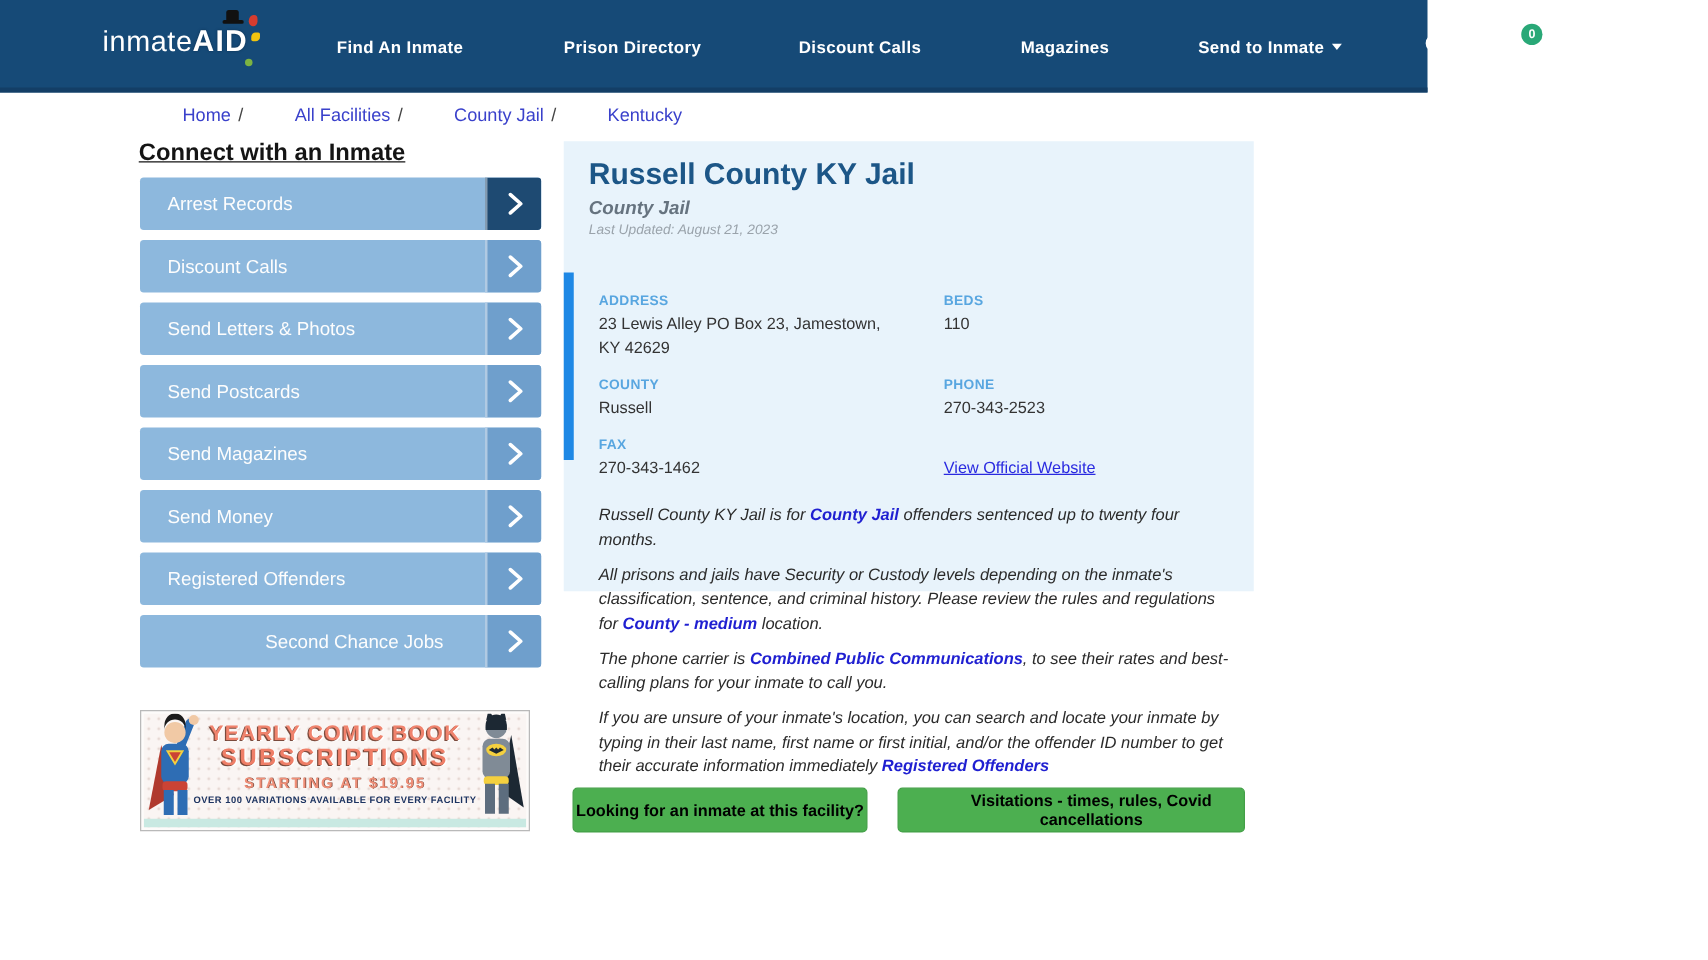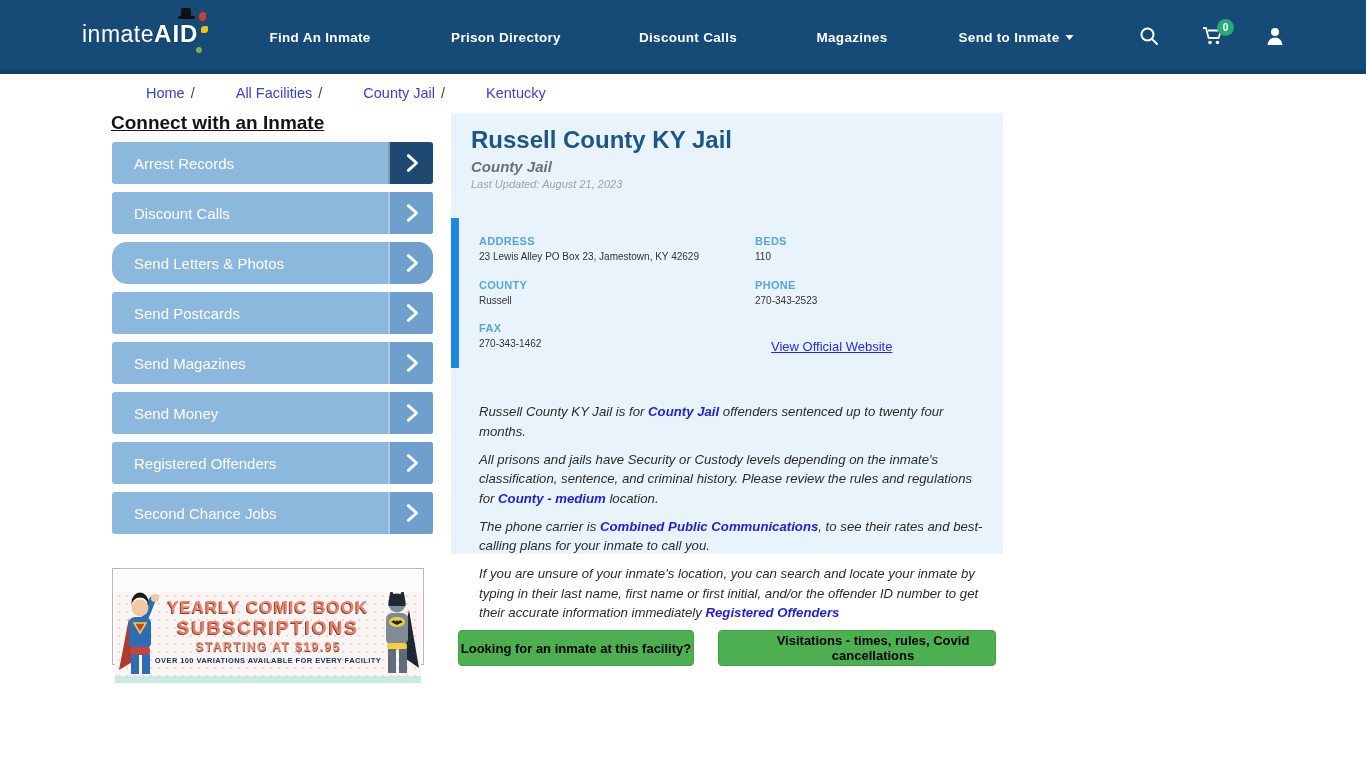--- a/index.html
+++ b/index.html
@@ -1,20 +1,20 @@
 <!DOCTYPE html>
 <html><head>
 <meta charset="utf-8">
 <style>
   * { box-sizing: border-box; margin: 0; padding: 0; }
   body { background:#fff; font-family:"Liberation Sans", sans-serif; }
   #app { position:relative; width:1366px; height:768px; background:#ffffff; overflow:hidden; }
 
   
-  .navbar { position:absolute; top:0; left:0; width:1366px; height:74px;
+  .navbar { position:absolute; top:0; left:0; width:1142px; height:74px;
             background:#164a77; border-bottom:4px solid #133e66; }
   .brand { position:absolute; left:82px; top:20px; cursor:pointer; white-space:nowrap; }
   .brand-left { color:#fff; font-size:23px; font-weight:400; letter-spacing:0.5px; }
   .brand-right { color:#fff; font-size:24px; font-weight:800; letter-spacing:1px;
                  text-shadow:0 0 2px #0c2f4e; position:relative; }
   .brand-hat { position:absolute; left:24px; top:-12px; width:0; height:0; }
   .brand-hat .hat-top { position:absolute; left:3px; top:0; width:10px; height:9px; background:#111; border-radius:2px 2px 0 0; }
   .brand-hat .hat-brim { position:absolute; left:0; top:8px; width:17px; height:3px; background:#111; border-radius:2px; }
   .brand-dot-red { position:absolute; right:-8px; top:-8px; width:7px; height:9px; background:#d63c2f; border-radius:60% 40% 50% 50%; }
   .brand-dot-yellow { position:absolute; right:-10px; top:6px; width:7px; height:7px; background:#f1c40f; border-radius:50% 20% 50% 20%; }
@@ -48,45 +48,45 @@
                border-left:2px solid rgba(255,255,255,0.45); }
   .chev-normal { background:#6f9fcc; }
   .chev-dark { background:#1e4a72; }
 
   
   .ad-banner { position:absolute; left:112px; top:568px; width:312px; height:97px;
                border:1px solid #b9b9b9; background:#fdfbfa; cursor:pointer; padding:2px; }
   .ad-inner { position:relative; width:100%; height:100%; overflow:hidden;
               background-color:#faf5f3;
               background-image:radial-gradient(#e7d8d3 1.2px, transparent 1.3px);
-              background-size:8px 8px; text-align:center;margin-top:21px; }
+              background-size:8px 8px; text-align:center; }
   .ad-line1 { margin-top:6px; font-size:17px; font-weight:800; letter-spacing:1px; color:#f0836d;
               text-shadow:-1px 1px 0 #7b4a3c, 1px 1px 0 #ffffff; }
   .ad-line2 { font-size:19px; font-weight:800; letter-spacing:2px; color:#ef7e67; line-height:1.0;
               text-shadow:-1px 1px 0 #7b4a3c, 1px 1px 0 #ffffff; }
   .ad-line3 { margin-top:3px; font-size:12px; font-weight:800; letter-spacing:1.5px; color:#f08f78;
               text-shadow:0.5px 0.5px 0 #6e4237; }
   .ad-line4 { margin-top:2px; font-size:7.5px; font-weight:800; letter-spacing:0.4px; color:#1d3461; }
   .ad-strip { position:absolute; left:0; right:0; bottom:0; height:7px; background:#c9e9e2; }
   .ad-hero-left { position:absolute; left:0; bottom:5px; }
   .ad-hero-right { position:absolute; right:0; bottom:5px; }
 
   
-  .panel { position:absolute; left:451px; top:113px; width:552px; height:441px; background:#e8f3fb; }
+  .panel { position:absolute; left:451px; top:113px; width:552px; height:360px; background:#e8f3fb; }
   .panel-title { position:absolute; left:20px; top:13px; font-size:24px; font-weight:800; color:#1c5687; }
   .panel-subtitle { position:absolute; left:20px; top:45px; font-size:15px; font-weight:700;
                     font-style:italic; color:#66737f; }
   .panel-updated { position:absolute; left:20px; top:65px; font-size:11px; font-style:italic; color:#9aa3ab; }
 
   .info-accent { position:absolute; left:0; top:105px; width:8px; height:150px; background:#1e88e5; }
   .info-grid { position:absolute; left:28px; top:122px; width:505px;
                display:grid; grid-template-columns:276px 229px; row-gap:14px; }
   .info-label { font-size:11px; font-weight:700; letter-spacing:0.3px; color:#58a6e0; margin-bottom:3px; }
-  .info-value { font-size:10px; color:#333; line-height:1.45; padding-right:40px; }
-  .info-linkcell { padding-top:15px;margin-left:16px; }
+  .info-value { font-size:13px; color:#333; line-height:1.45; padding-right:40px; }
+  .info-linkcell { padding-top:15px; }
   .info-link { font-size:13px; color:#2a2ae0; text-decoration:underline; cursor:pointer; }
 
   .paras { position:absolute; left:28px; top:289px; width:508px; }
   .paras p { font-size:13.2px; font-style:italic; color:#2b2b2b; line-height:1.48; margin-bottom:8.5px; }
   .p-link { color:#1f1fd1; font-weight:700; cursor:pointer; }
 
   
   .green-btn { position:absolute; top:630px; height:36px; background:#4caf50; border:1px solid #43a047;
                border-radius:4px; color:#000000; font-size:13px; font-weight:700;
                display:flex; align-items:center; justify-content:center; cursor:pointer;
@@ -157,21 +157,21 @@
       </span>
   </div>
   <div class="side-btn" style="top:192px;">
     <span class="side-btn-label">Discount Calls</span>
     <span class="side-chev chev-normal">
         <svg width="22" height="22" viewBox="0 0 24 24">
           <polyline points="8,4 17,12 8,20" fill="none" stroke="#fff" stroke-width="3.2" stroke-linecap="round" stroke-linejoin="round"></polyline>
         </svg>
       </span>
   </div>
-  <div class="side-btn" style="top:242px;border-radius:15px;">
+  <div class="side-btn" style="top:242px;">
     <span class="side-btn-label">Send Letters &amp; Photos</span>
     <span class="side-chev chev-normal">
         <svg width="22" height="22" viewBox="0 0 24 24">
           <polyline points="8,4 17,12 8,20" fill="none" stroke="#fff" stroke-width="3.2" stroke-linecap="round" stroke-linejoin="round"></polyline>
         </svg>
       </span>
   </div>
   <div class="side-btn" style="top:292px;">
     <span class="side-btn-label">Send Postcards</span>
     <span class="side-chev chev-normal">
@@ -197,21 +197,21 @@
       </span>
   </div>
   <div class="side-btn" style="top:442px;">
     <span class="side-btn-label">Registered Offenders</span>
     <span class="side-chev chev-normal">
         <svg width="22" height="22" viewBox="0 0 24 24">
           <polyline points="8,4 17,12 8,20" fill="none" stroke="#fff" stroke-width="3.2" stroke-linecap="round" stroke-linejoin="round"></polyline>
         </svg>
       </span>
   </div>
-  <div class="side-btn" style="top:492px;">
+  <div class="side-btn" style="top:492px;justify-content:center;">
     <span class="side-btn-label">Second Chance Jobs</span>
     <span class="side-chev chev-normal">
         <svg width="22" height="22" viewBox="0 0 24 24">
           <polyline points="8,4 17,12 8,20" fill="none" stroke="#fff" stroke-width="3.2" stroke-linecap="round" stroke-linejoin="round"></polyline>
         </svg>
       </span>
   </div>
 
   <div class="ad-banner">
     <div class="ad-inner">

